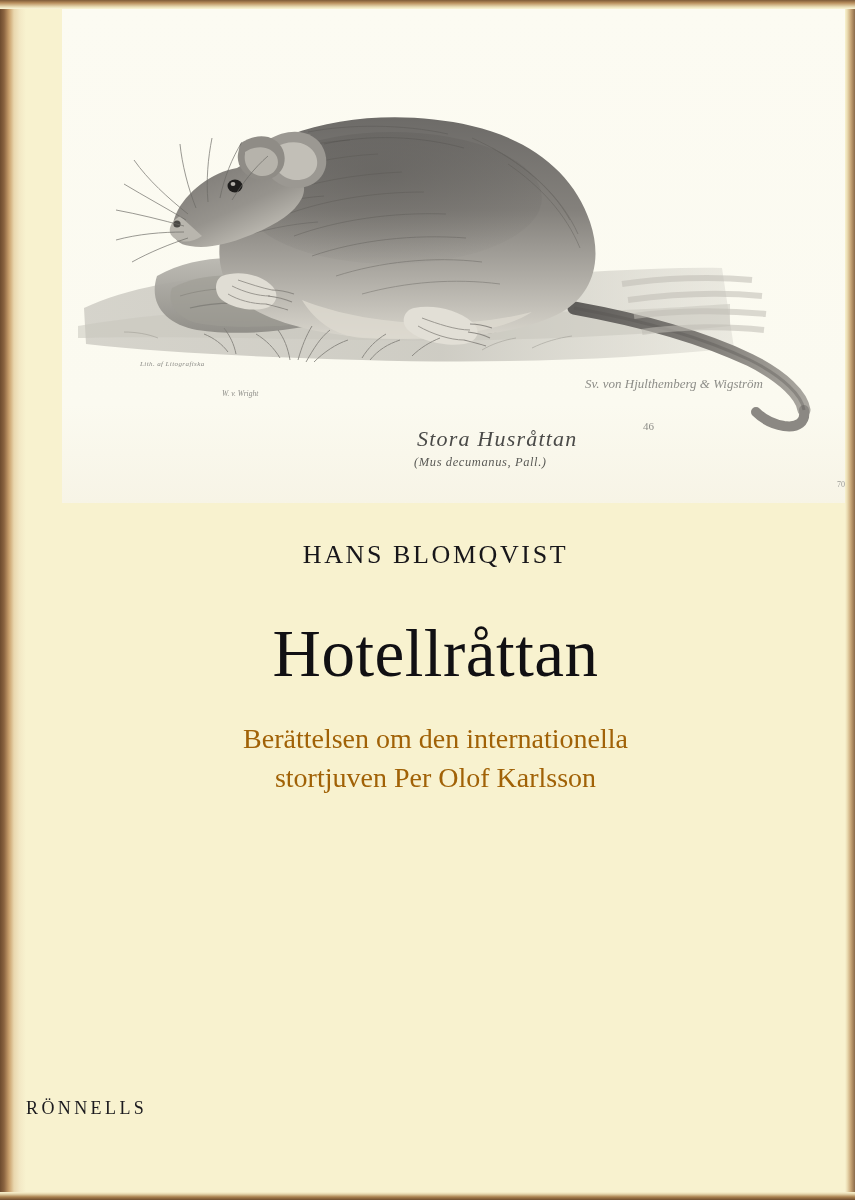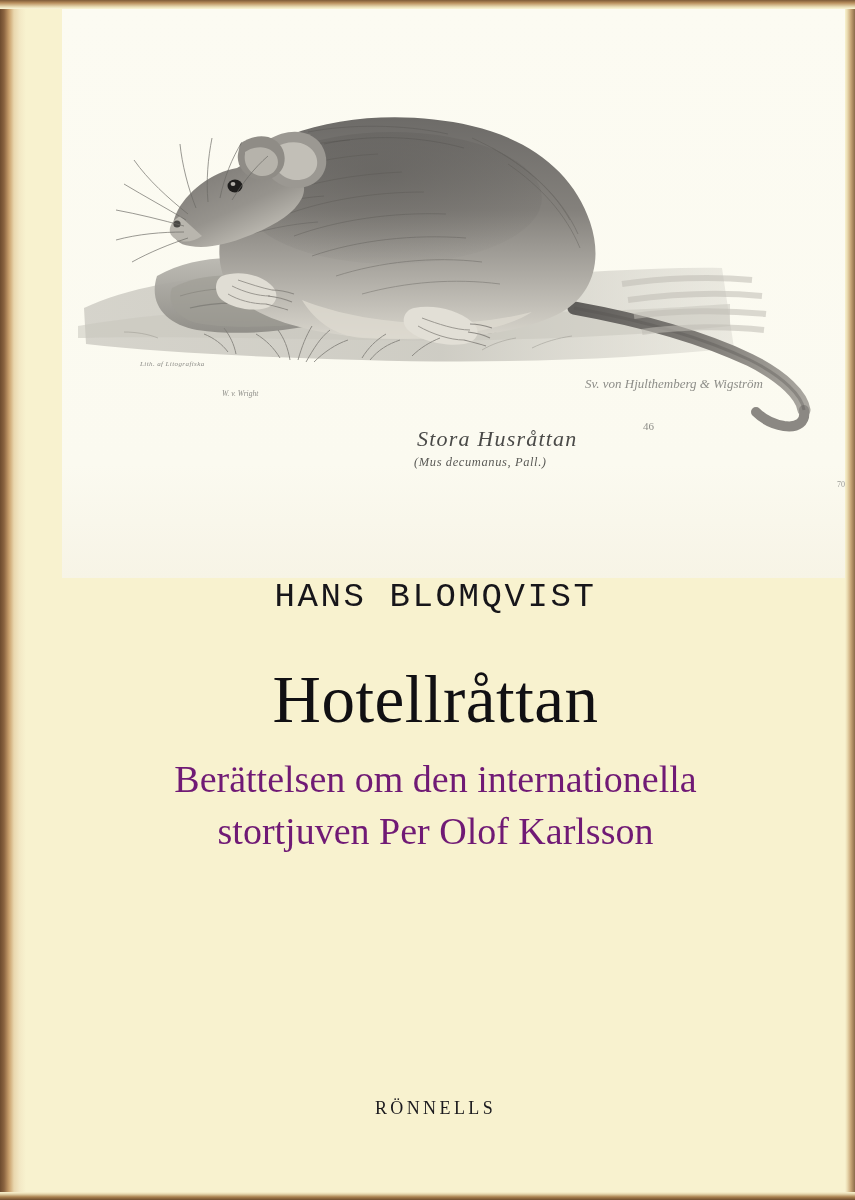--- a/index.html
+++ b/index.html
@@ -59,21 +59,21 @@
     background: linear-gradient(to left, #8a6a4a 0px, #c6a374 4px, #ecdfb6 8px, #f8f2cf 10px);
     z-index: 6;
   }
 
   
   .illus-panel {
     position: absolute;
     left: 62px;
     top: 8px;
     width: 783px;
-    height: 570px;
+    height: 495px;
     background: #fdfdf6;
     z-index: 3;
   }
   .illus-panel-inner {
     position: absolute;
     inset: 0;
     background: linear-gradient(to bottom, #fcfbf2 0%, #fbfaf0 80%, #f7f4e6 100%);
   }
 
   .illus-svg { position: absolute; left: 0; top: 0; }
@@ -148,47 +148,46 @@
   
   .text-block {
     position: absolute;
     left: 26px;
     top: 540px;
     width: 819px;
     text-align: center;
     z-index: 4;
   }
   .author {
-    font-family: Liberation Mono, monospace;
-    font-size: 34px;
+    font-family: Liberation Serif, serif;
+    font-size: 26px;
     letter-spacing: 2.6px;
     color: #17161a;
-    margin-top: 38px;
   }
   .title {
     font-family: "Liberation Serif", serif;
     font-size: 67px;
     color: #111013;
     margin-top: 45px;
     letter-spacing: 0.5px;
     text-align: center;
   }
   .subtitle {
     font-family: "Liberation Serif", serif;
-    font-size: 38px;
-    color: #701a75;
-    margin-top: 15px;
+    font-size: 28px;
+    color: #a16207;
+    margin-top: 28px;
     line-height: 1.38;
   }
   .publisher {
     position: absolute;
     left: 26px;
     top: 1098px;
     width: 819px;
-    text-align: center;
+    text-align: left;
     font-family: "Liberation Serif", serif;
     font-size: 18px;
     letter-spacing: 3.4px;
     color: #1b1a1e;
     z-index: 4;
   }
 </style>
 </head>
 <body>
 

